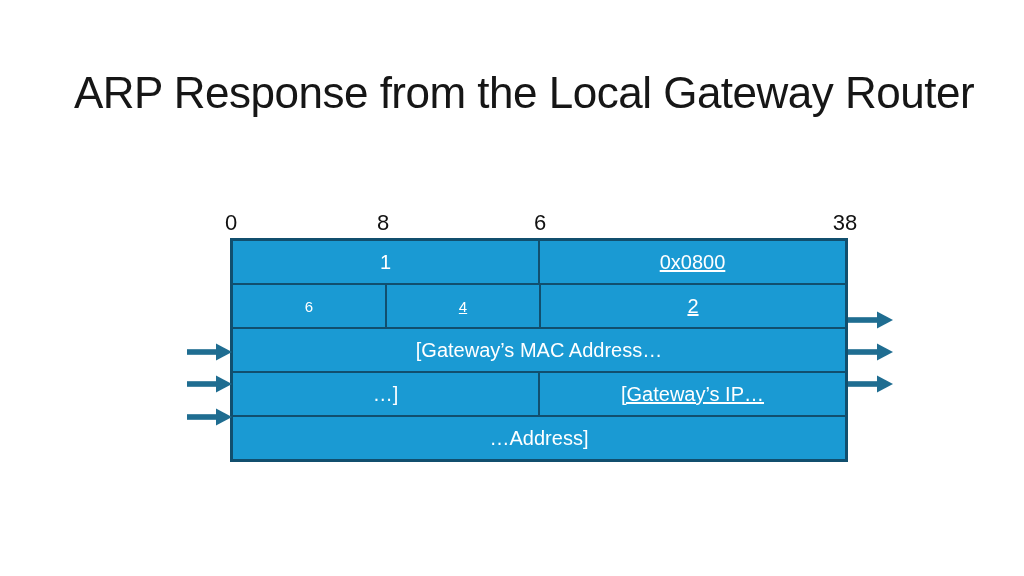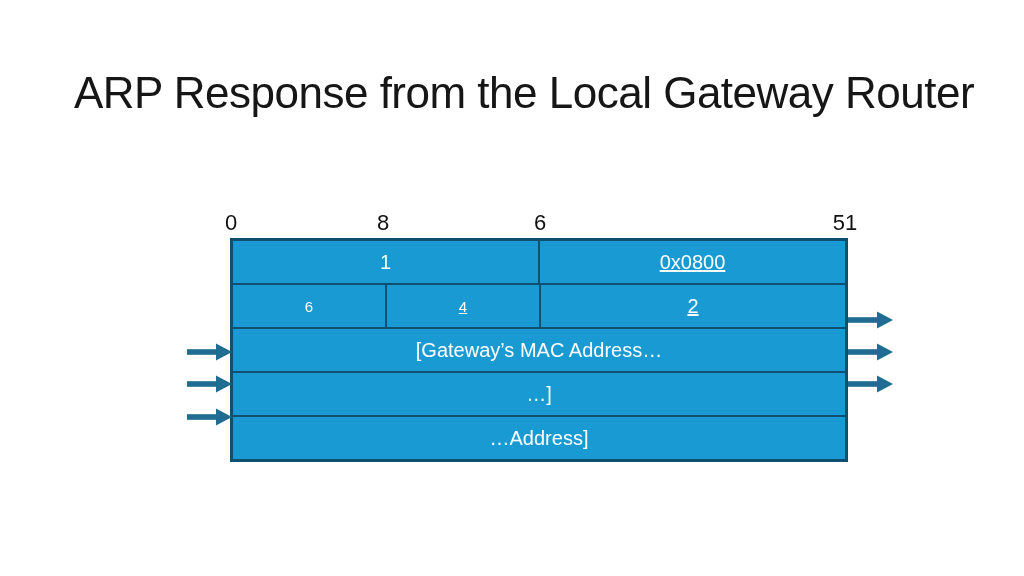--- a/index.html
+++ b/index.html
@@ -104,37 +104,38 @@
 </head>
 <body>
 
 <div class="slide">
 
   <h1 class="title">ARP Response from the Local Gateway Router</h1>
 
   <span class="bit-label b0">0</span>
   <span class="bit-label b8">8</span>
   <span class="bit-label b16">6</span>
-  <span class="bit-label b31">51</span>
+  <span class="bit-label b31">38</span>
 
   <div class="packet-table">
     <div class="prow">
       <div class="pcell c16">1</div>
       <div class="pcell c16">0x0800</div>
     </div>
     <div class="prow">
       <div class="pcell c8 sm">6</div>
       <div class="pcell c8 sm">4</div>
       <div class="pcell c16">2</div>
     </div>
     <div class="prow">
       <div class="pcell c32">[Gateway’s MAC Address…</div>
     </div>
     <div class="prow">
       <div class="pcell c16">…]</div>
+      <div class="pcell c16">[Gateway’s IP…</div>
     </div>
     <div class="prow">
       <div class="pcell c32">…Address]</div>
     </div>
   </div>
 
   <span class="arrow la1">
     <svg width="45" height="18" viewBox="0 0 45 18">
         <rect x="0" y="6.2" width="31" height="5.6" fill="currentColor"></rect>
         <polygon points="29,0.5 45,9 29,17.5" fill="currentColor"></polygon>

